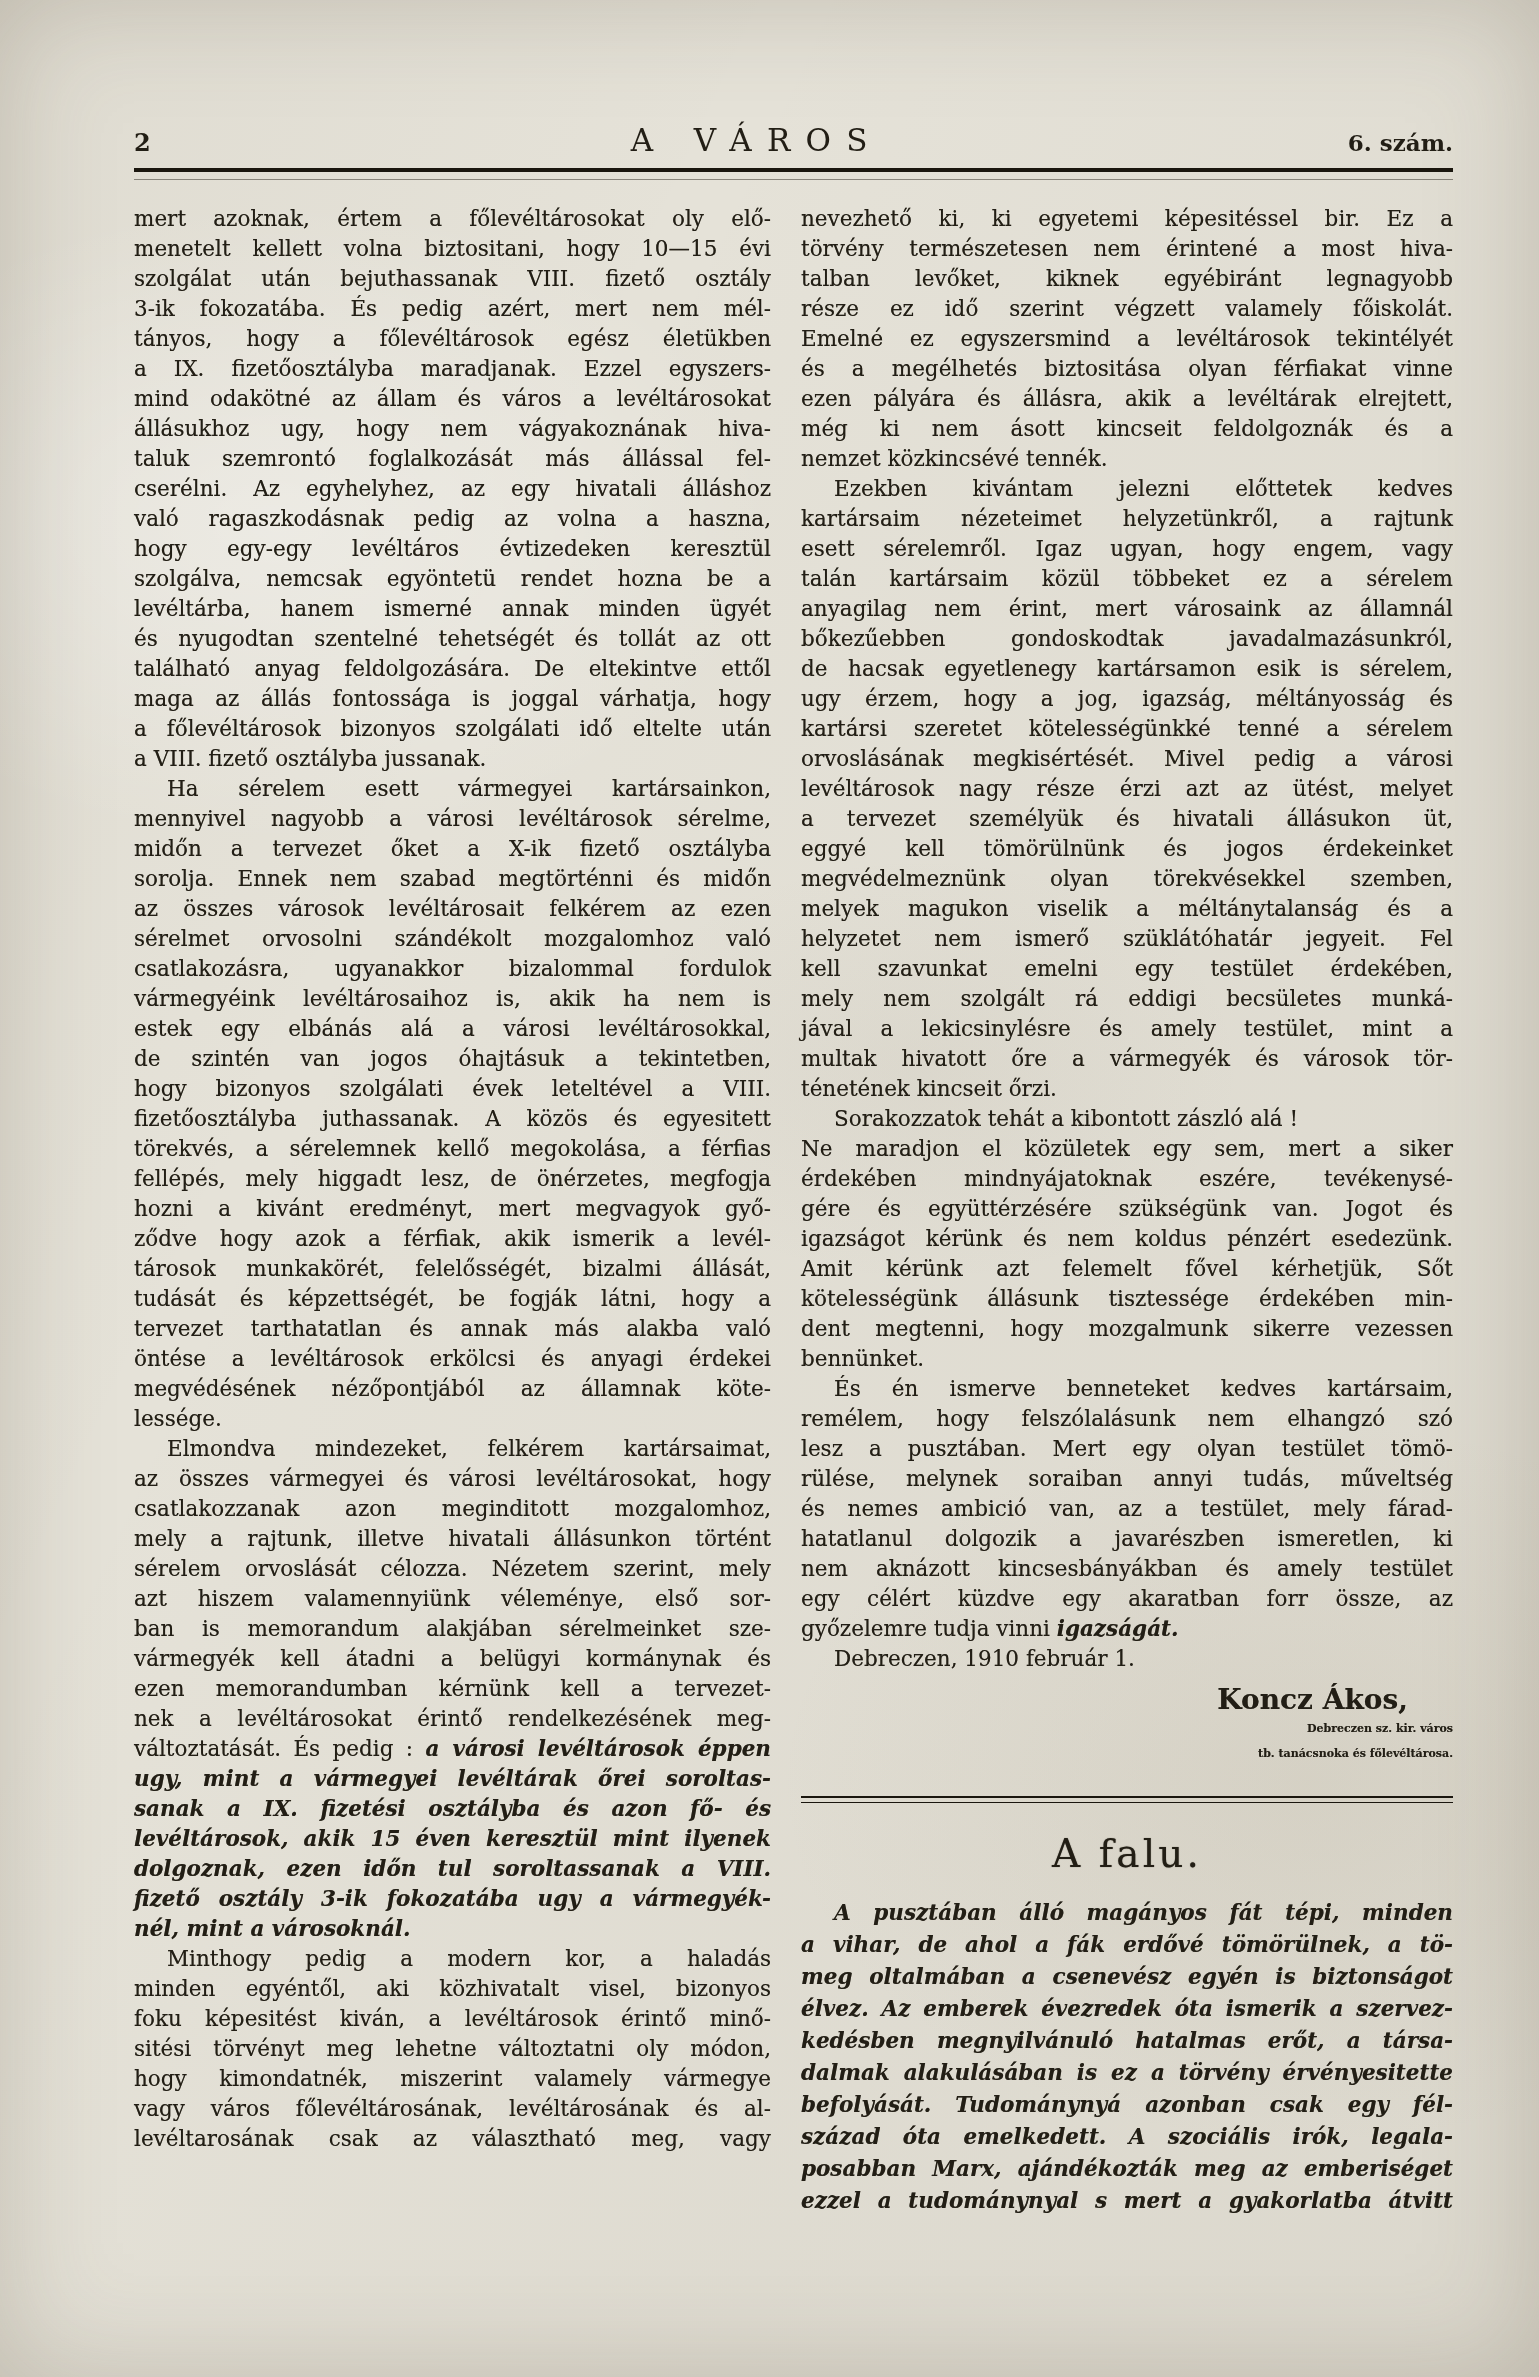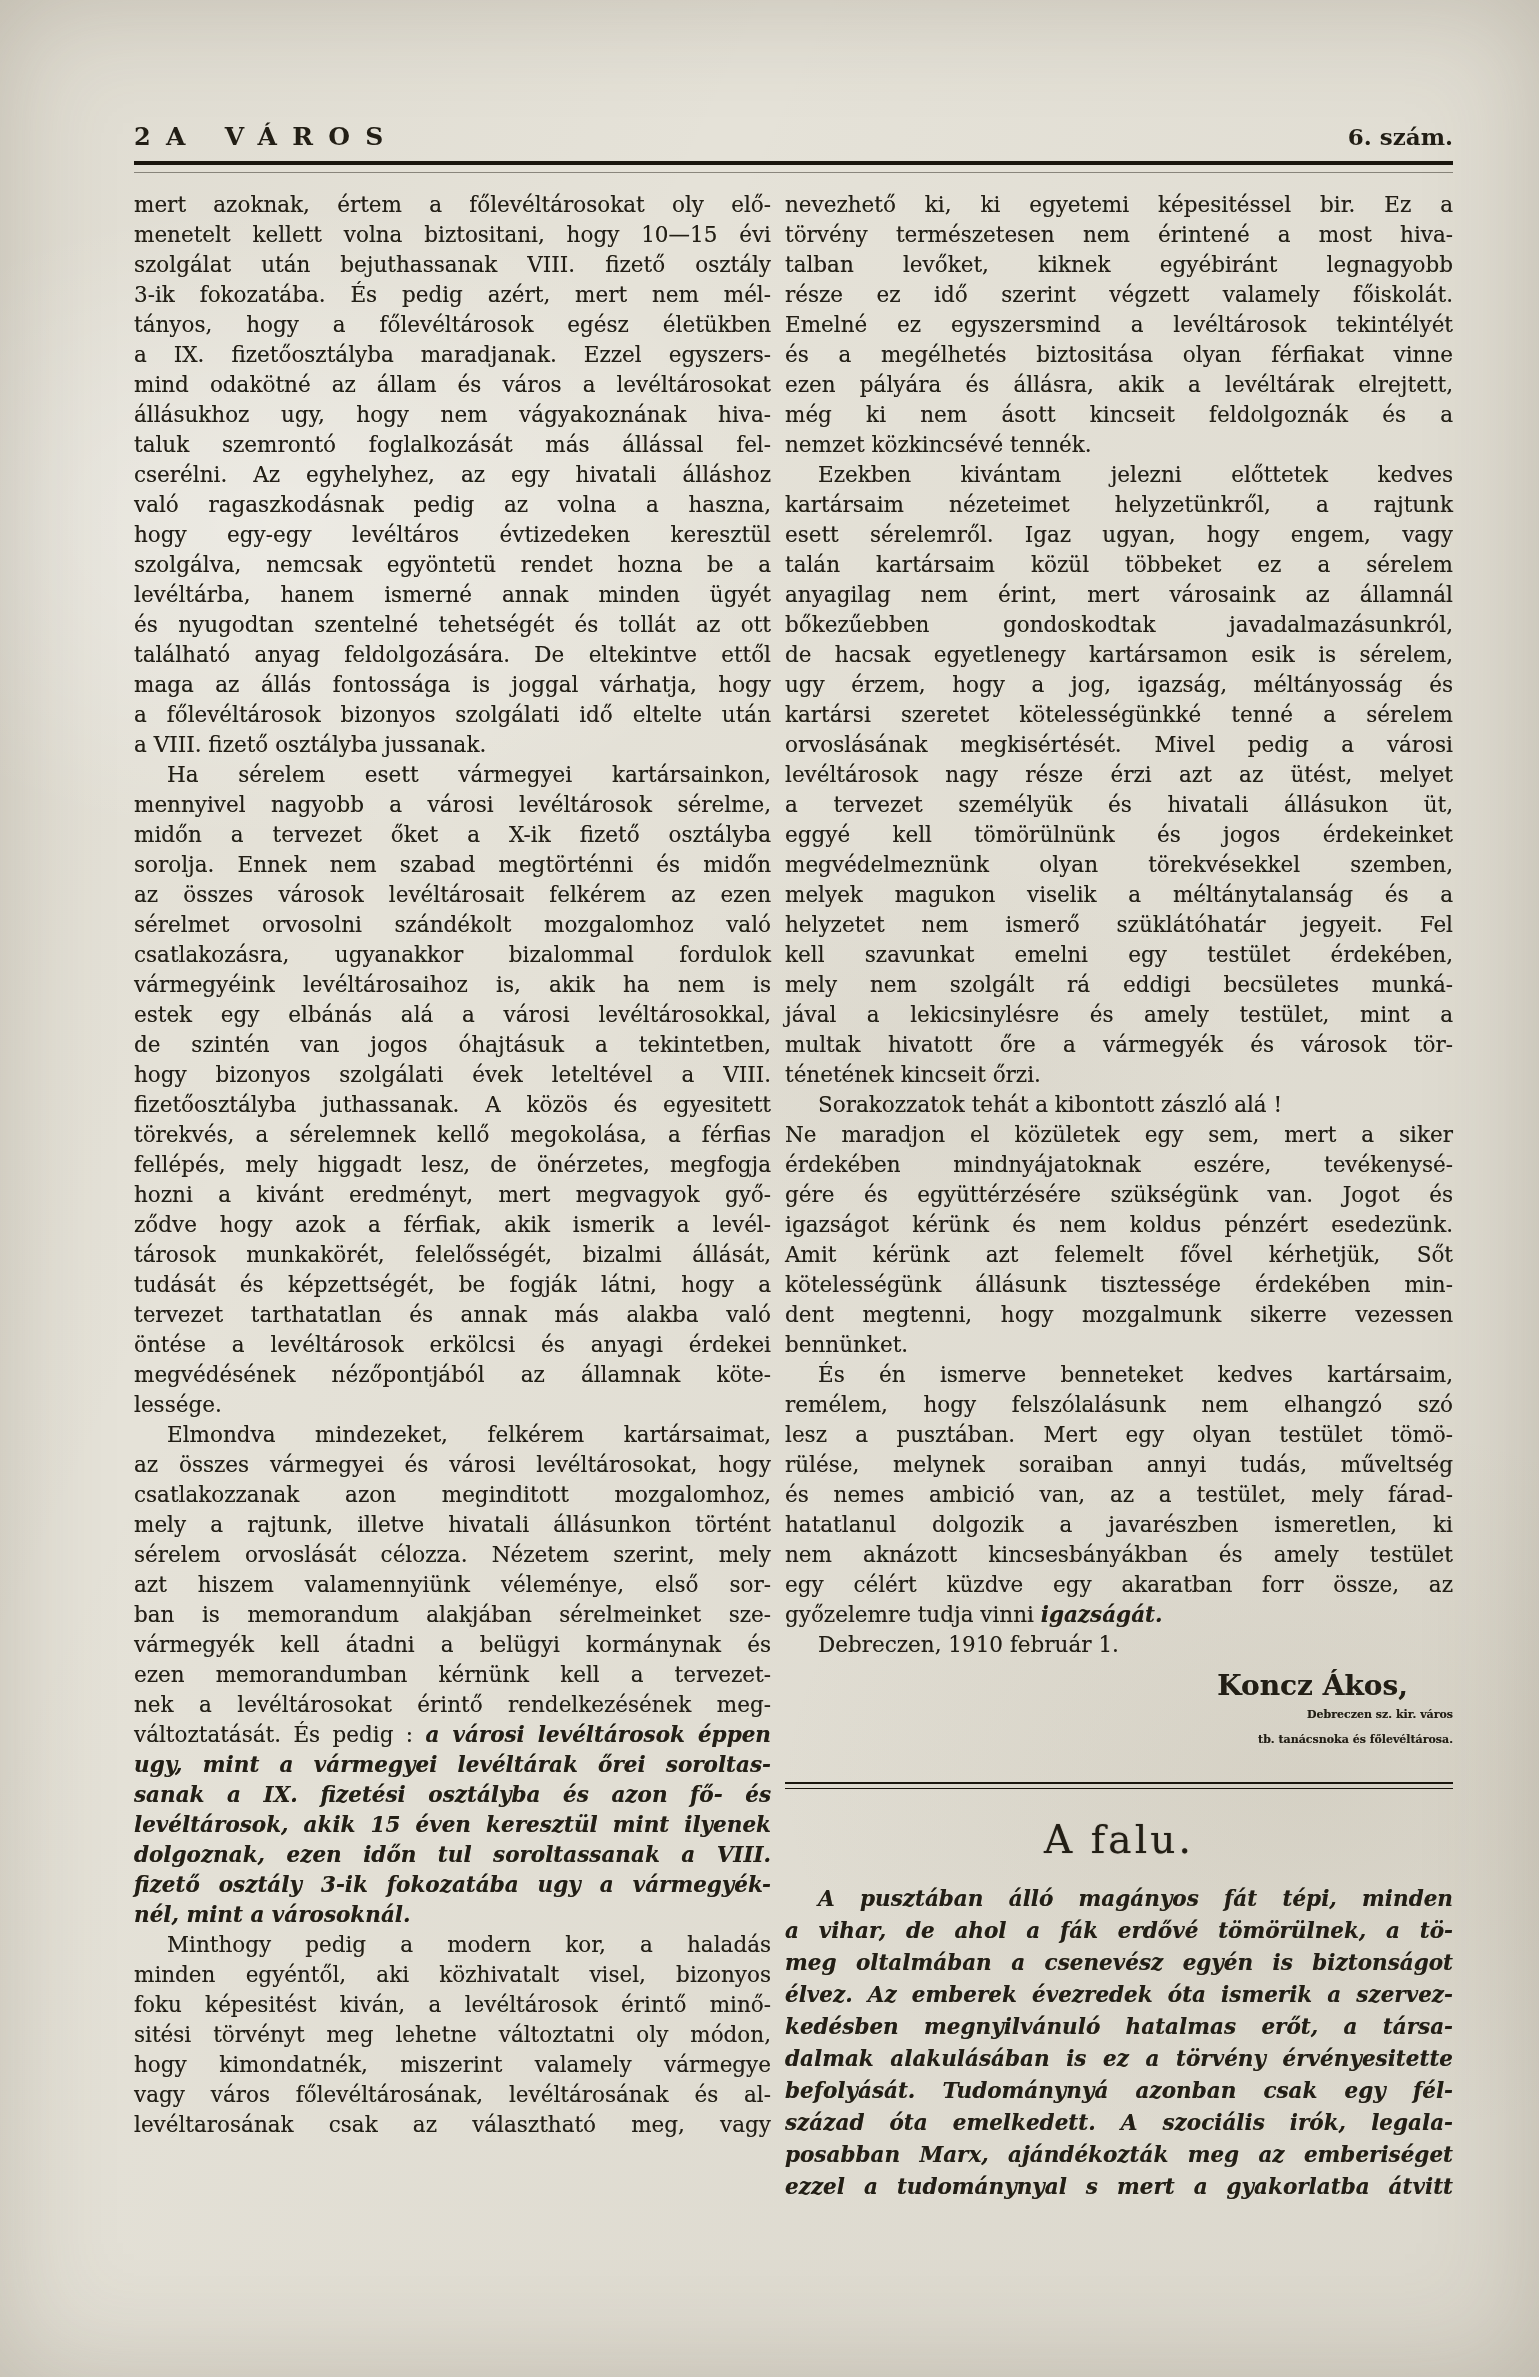--- a/index.html
+++ b/index.html
@@ -16,25 +16,25 @@
       linear-gradient(115deg, rgba(120,110,90,0.05) 0%, rgba(120,110,90,0) 30%, rgba(120,110,90,0.05) 65%, rgba(120,110,90,0.09) 100%);
     box-shadow:inset 0 0 112px rgba(90,80,60,0.25);
     font-family:"DejaVu Serif", "Liberation Serif", serif;
     color:#221e15;
     padding:122px 86px 0 134px;
     overflow:hidden;
   }
   
   .mast{display:flex;align-items:baseline;}
   .pageno{font-size:24px;font-weight:bold;flex:0 0 auto;}
-  .mastname{flex:1 1 auto;text-align:left;font-size:25px;font-weight:bold;letter-spacing:15.3px;text-indent:15.3px;}
+  .mastname{flex:1 1 auto;text-align:center;font-size:31px;font-weight:normal;letter-spacing:15.3px;text-indent:15.3px;}
   .issue{flex:0 0 auto;font-size:23px;font-weight:bold;text-align:center;}
   .toprule{margin-top:10.2px;height:7.2px;border-top:4.6px solid #1a160e;border-bottom:1.5px solid rgba(26,22,14,0.45);}
   
-  .columns{display:flex;gap:14px;margin-top:17px;}
+  .columns{display:flex;gap:30px;margin-top:24px;}
   .col{flex:0 0 637px;width:637px;}
   .col.right{flex:1 1 auto;width:auto;}
   
   .line{
     font-size:21.5px;line-height:30px;height:30px;
     text-align:justify;text-align-last:justify;
     text-shadow:0 0 0.5px rgba(30,25,15,0.55);
     white-space:nowrap;
   }
   .line .it, .line.it{font-style:italic;font-weight:bold;}

